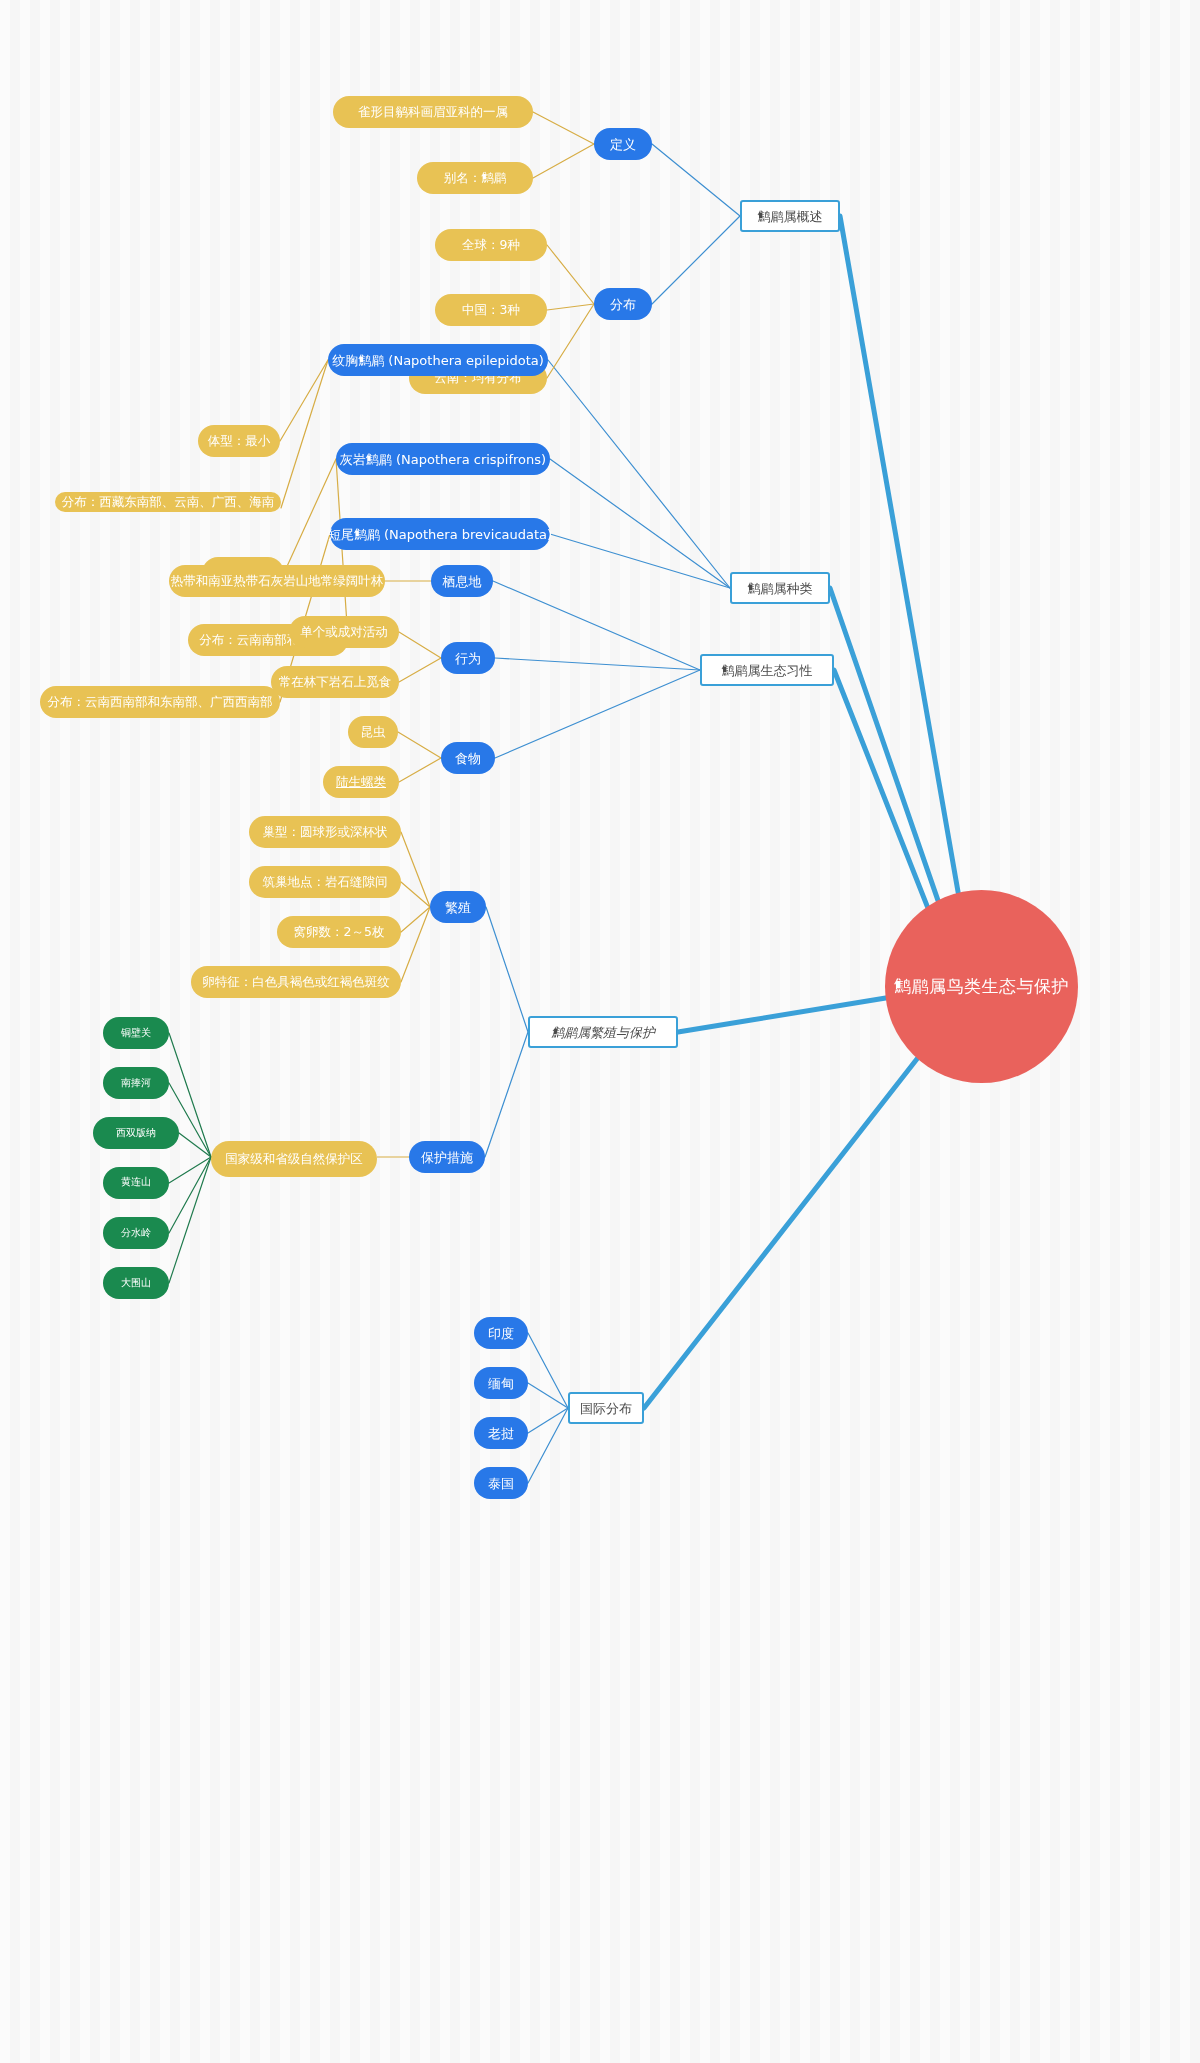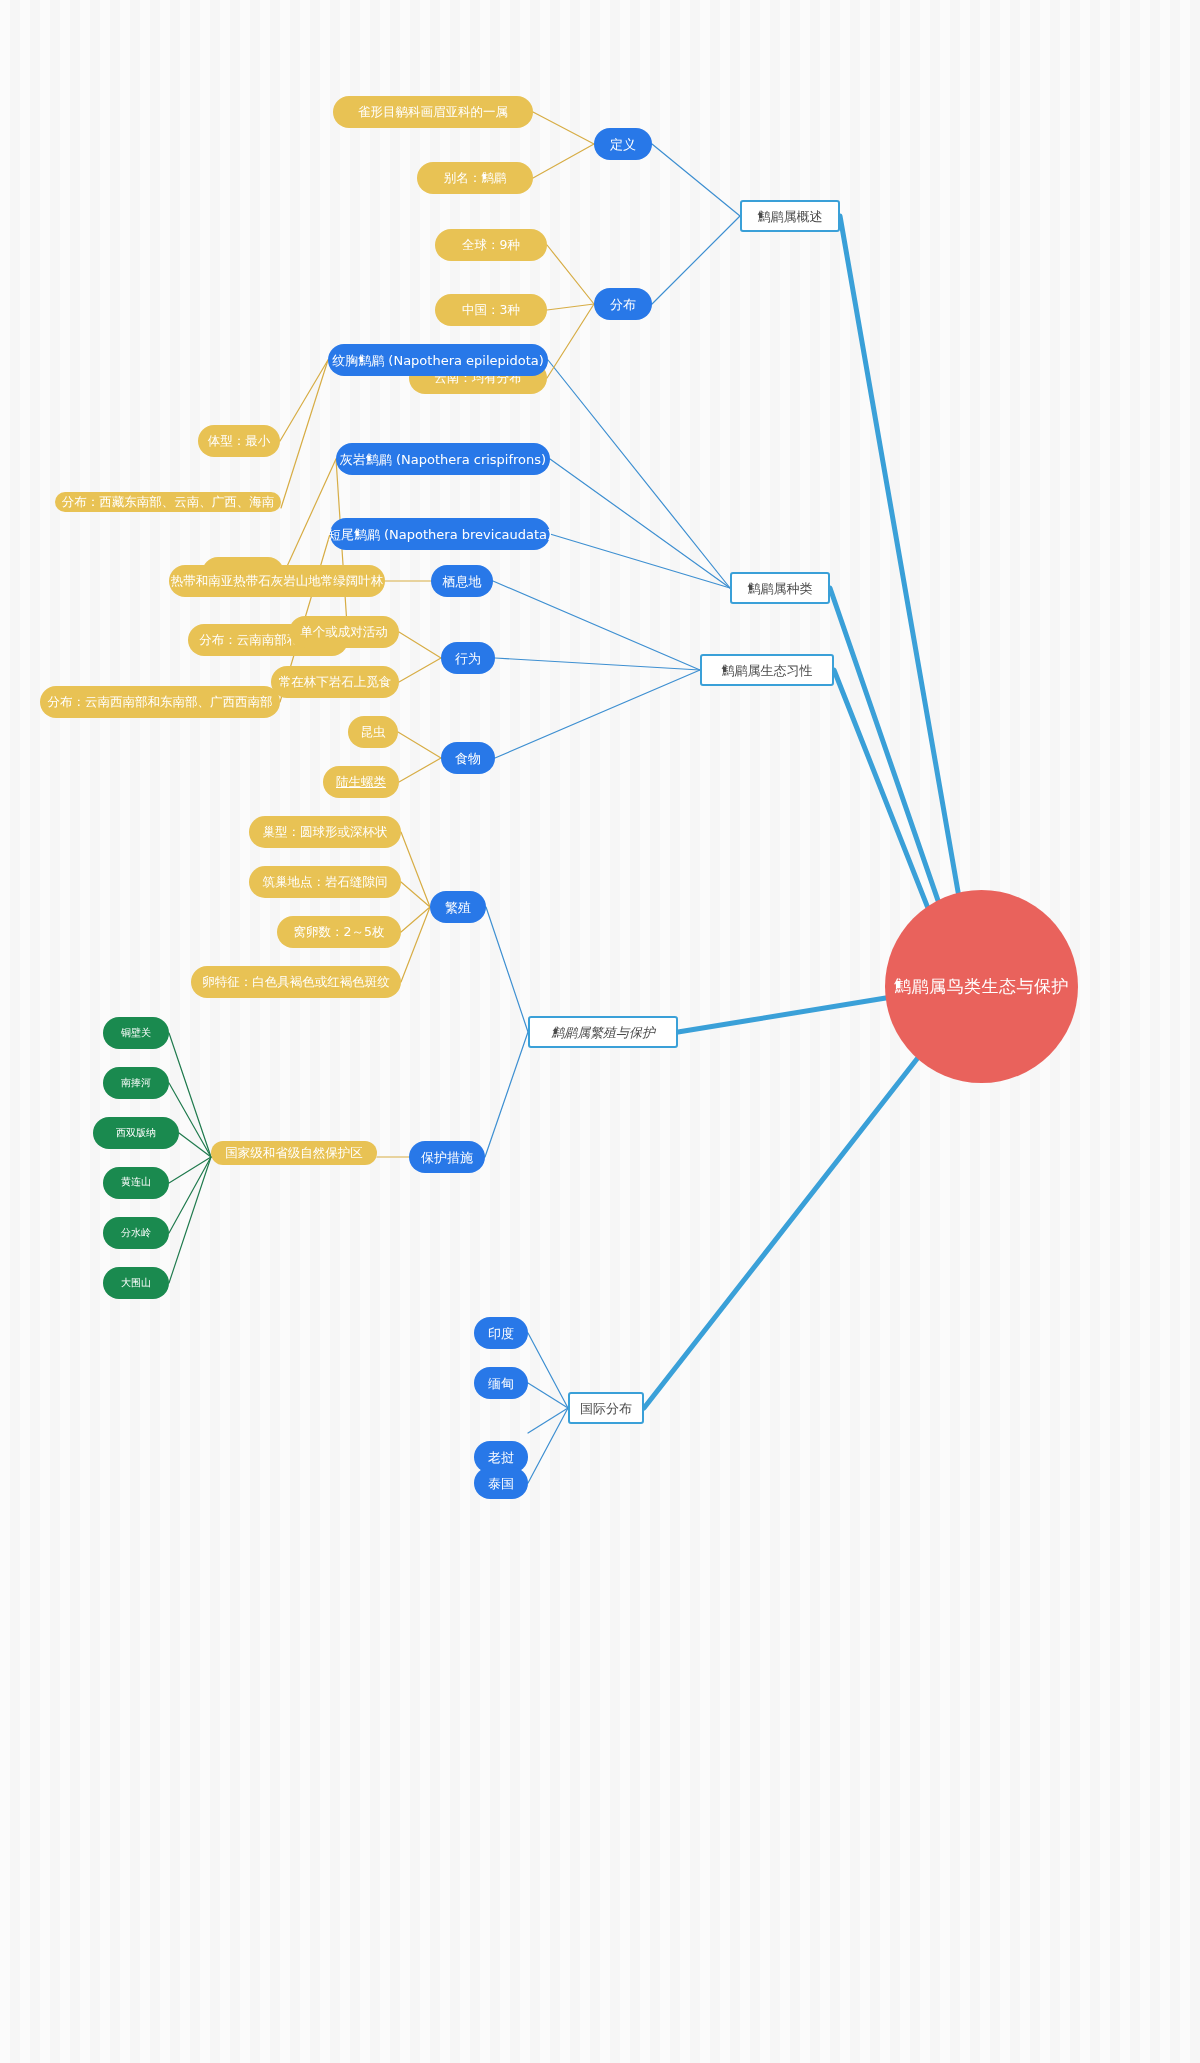--- a/index.html
+++ b/index.html
@@ -191,37 +191,37 @@
   <div class="node yellow" style="left:249px; top:816px; width:152px; height:32px;">巢型：圆球形或深杯状</div>
 
   <div class="node yellow" style="left:249px; top:866px; width:152px; height:32px;">筑巢地点：岩石缝隙间</div>
 
   <div class="node yellow" style="left:277px; top:916px; width:124px; height:32px;">窝卵数：2～5枚</div>
 
   <div class="node yellow" style="left:191px; top:966px; width:210px; height:32px;">卵特征：白色具褐色或红褐色斑纹</div>
 
   <div class="node blue" style="left:409px; top:1141px; width:76px; height:32px;">保护措施</div>
 
-  <div class="node yellow" style="left:211px; top:1141px; width:166px; height:24px;">国家级和省级自然保护区</div>
+  <div class="node yellow" style="left:211px; top:1141px; width:166px; height:36px;">国家级和省级自然保护区</div>
 
   <div class="node green" style="left:103px; top:1017px; width:66px; height:32px;">铜壁关</div>
 
   <div class="node green" style="left:103px; top:1067px; width:66px; height:32px;">南捧河</div>
 
   <div class="node green" style="left:93px; top:1117px; width:86px; height:32px;">西双版纳</div>
 
   <div class="node green" style="left:103px; top:1167px; width:66px; height:32px;font-family:Liberation Mono, monospace;">黄连山</div>
 
   <div class="node green" style="left:103px; top:1217px; width:66px; height:32px;">分水岭</div>
 
   <div class="node green" style="left:103px; top:1267px; width:66px; height:32px;">大围山</div>
 
   <div class="node l1" style="left:568px; top:1392px; width:76px; height:32px;">国际分布</div>
 
   <div class="node blue" style="left:474px; top:1317px; width:54px; height:32px;">印度</div>
 
   <div class="node blue" style="left:474px; top:1367px; width:54px; height:32px;">缅甸</div>
 
-  <div class="node blue" style="left:474px; top:1417px; width:54px; height:32px;margin-top:24px;">老挝</div>
+  <div class="node blue" style="left:474px; top:1417px; width:54px; height:32px;">老挝</div>
 
   <div class="node blue" style="left:474px; top:1467px; width:54px; height:32px;">泰国</div>
 
 </div>
 
 </body></html>

